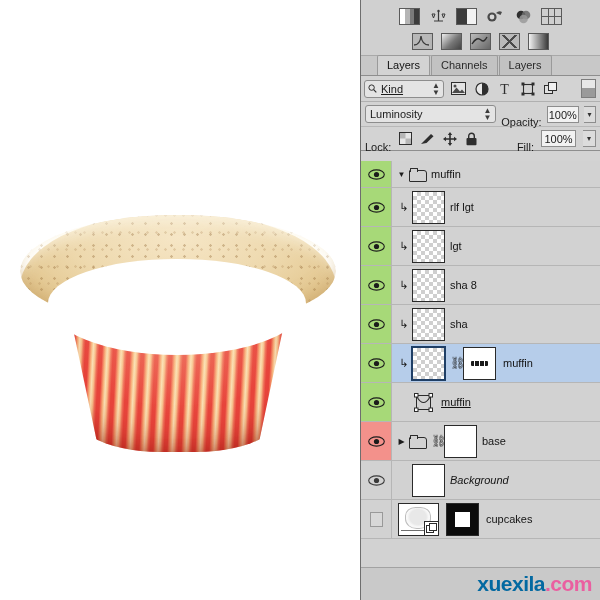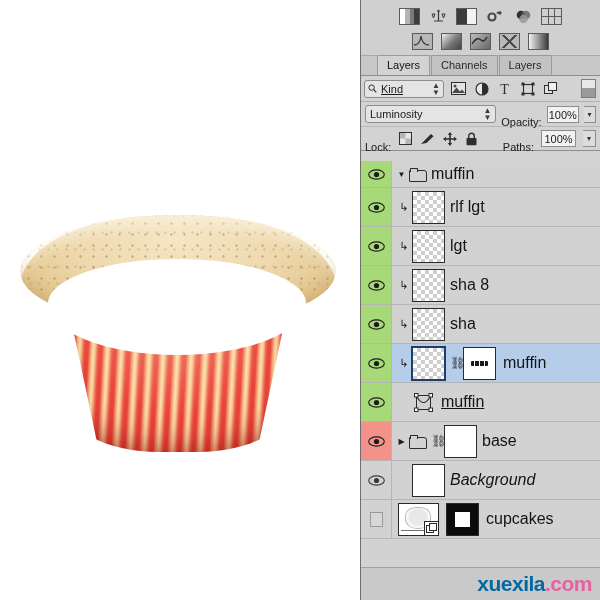--- a/index.html
+++ b/index.html
@@ -240,21 +240,21 @@
   }
   .so-thumb .line{position:absolute;left:2px;right:2px;bottom:4px;height:1px;background:#6f6f6f;}
   .so-badge{
     position:absolute;right:-1px;bottom:-1px;width:13px;height:13px;background:#fff;border:1px solid #2a2a2a;
   }
   .so-badge:before{content:"";position:absolute;left:1px;top:3px;width:6px;height:6px;border:1px solid #2a2a2a;background:#fff;}
   .so-badge:after{content:"";position:absolute;left:4px;top:1px;width:6px;height:6px;border:1px solid #2a2a2a;background:#fff;}
   .vec-ico{
     width:21px;height:21px;flex:0 0 21px;margin-right:7px;position:relative;
   }
-  .layer-name{font-size:16px;color:#141414;white-space:nowrap;}
+  .layer-name{font-size:11px;color:#141414;white-space:nowrap;}
   .layer-name.underline{text-decoration:underline;}
   .layer-name.italic{font-style:italic;}
 
   .panel-footer{
     position:absolute;left:0;bottom:0;width:100%;height:33px;background:#c9c9c9;
     border-top:1px solid #a2a2a2;box-sizing:border-box;
   }
   .watermark{
     position:absolute;right:8px;bottom:4px;font-size:21px;font-weight:bold;
     letter-spacing:-.5px;font-family:"Liberation Sans",sans-serif;
@@ -407,21 +407,21 @@
         <svg class="svgico" width="14" height="14" viewBox="0 0 14 14">
           <path d="M7 0 L9.2 3 H7.8 V6.2 H11 V4.8 L14 7 L11 9.2 V7.8 H7.8 V11 H9.2 L7 14 L4.8 11 H6.2 V7.8 H3 V9.2 L0 7 L3 4.8 V6.2 H6.2 V3 H4.8 Z" fill="#2e2e2e"></path>
         </svg>
       </span>
       <span class="lock-ico">
         <svg class="svgico" width="11" height="14" viewBox="0 0 11 14">
           <path d="M2.7 6 V4 a2.8 2.8 0 0 1 5.6 0 V6" stroke="#2e2e2e" stroke-width="1.4" fill="none"></path>
           <rect x="0.5" y="6" width="10" height="7.2" rx="1" fill="#2e2e2e"></rect>
         </svg>
       </span>
-      <span class="lbl-txt" style="margin-left:auto">Paths:</span>
+      <span class="lbl-txt" style="margin-left:auto">Fill:</span>
       <span class="numbox">100%</span>
       <span class="numarrow">▾</span>
     </div>
 
     <div class="layers-list">
 
       <div class="layer-row group-head">
         <div class="eyecol green">
           <svg class="eye" viewBox="0 0 17 11">
               <ellipse cx="8.5" cy="5.5" rx="7.8" ry="4.6" fill="none" stroke="#1c1c1c" stroke-width="1.1"></ellipse>

